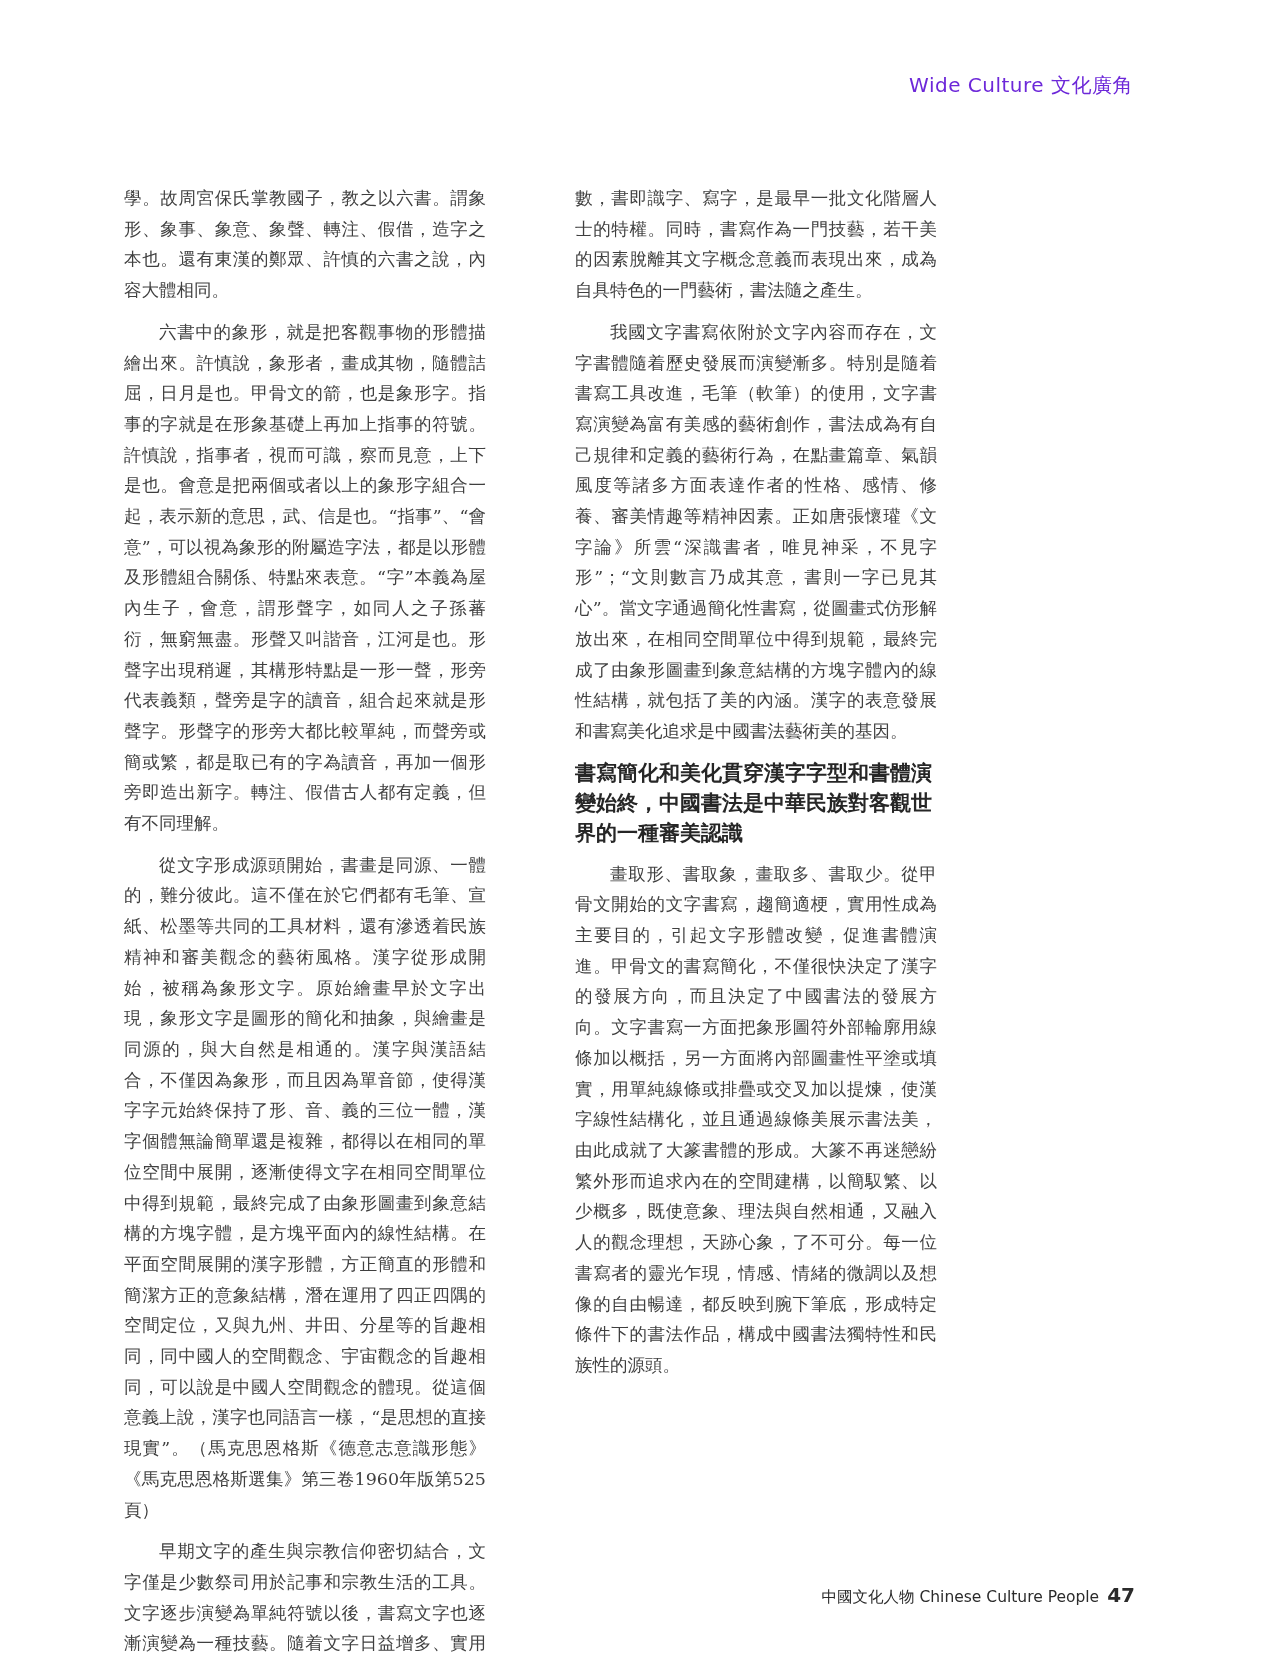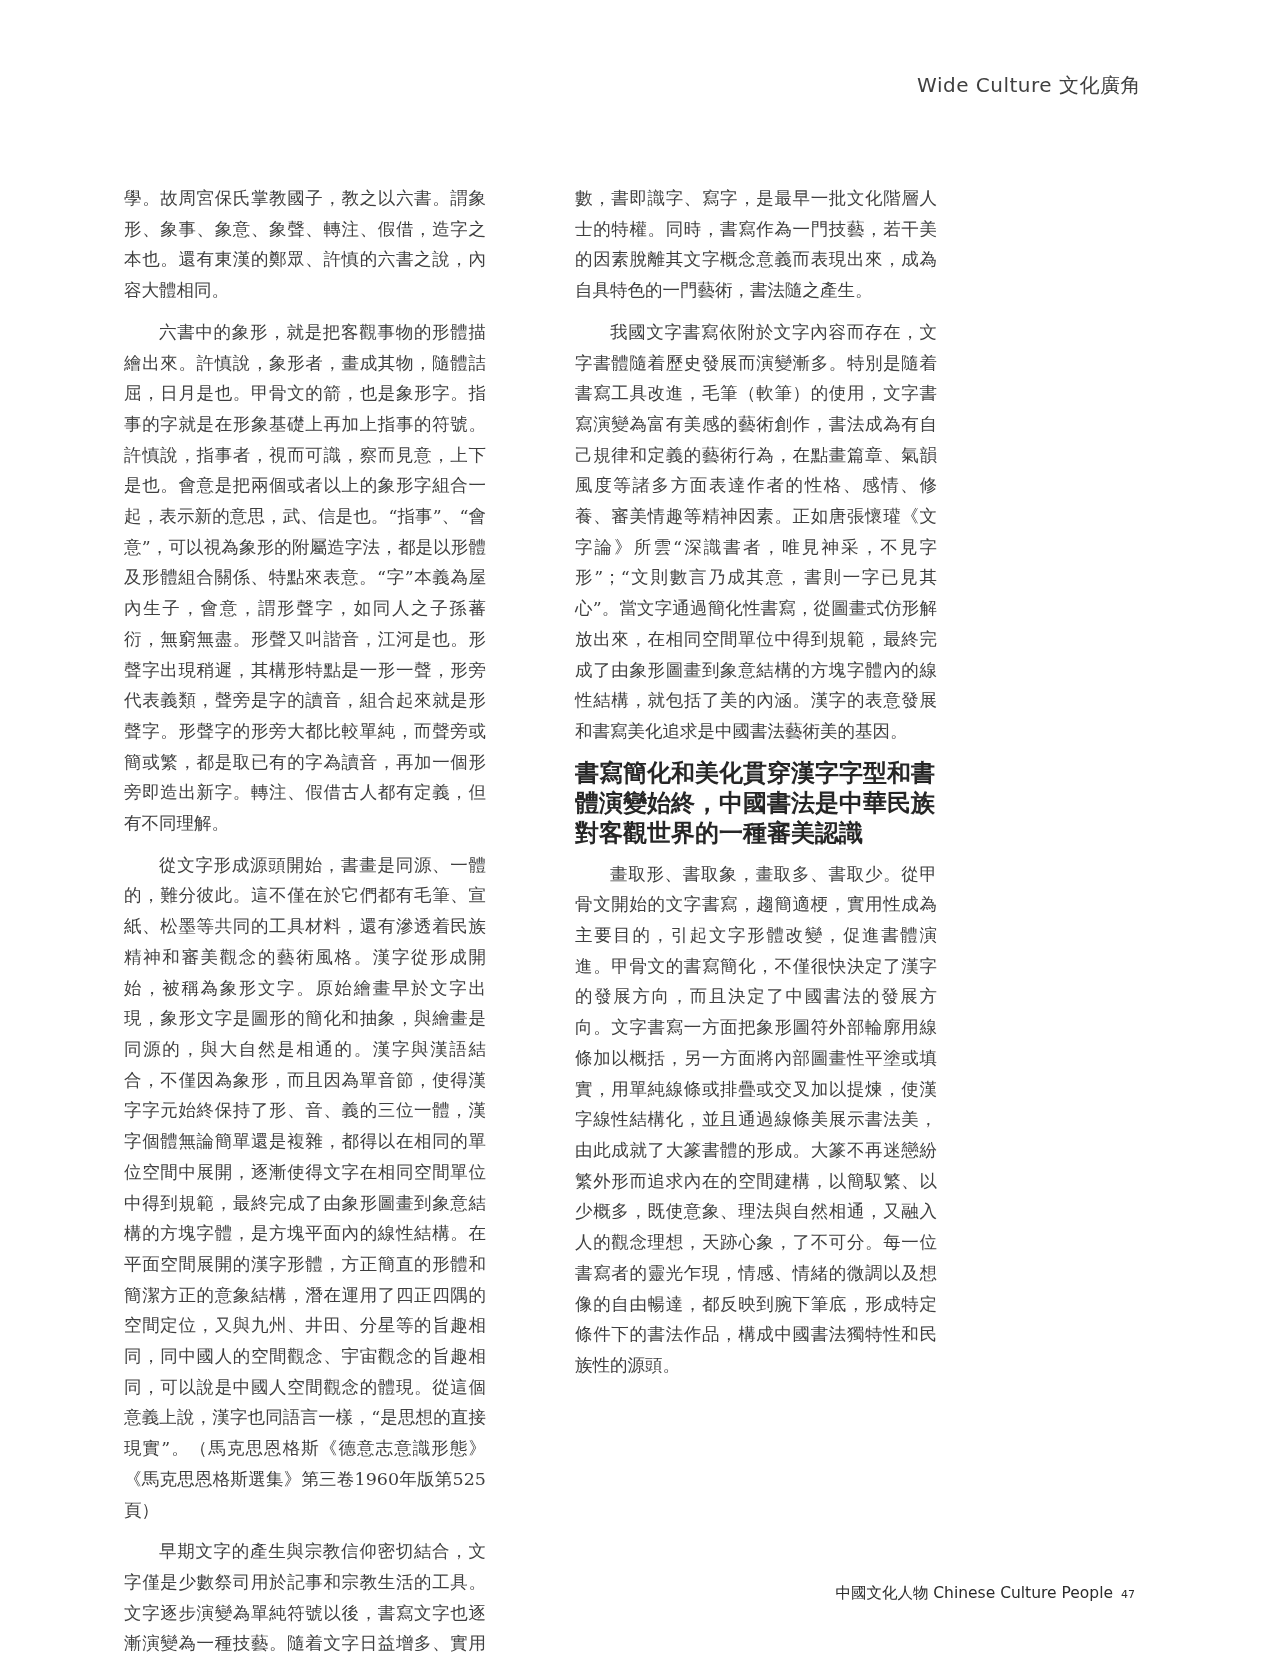--- a/index.html
+++ b/index.html
@@ -12,25 +12,25 @@
     width: 1270px;
     height: 1654px;
     background: #ffffff;
     overflow: hidden;
     font-family: "DejaVu Serif", "Liberation Serif", serif;
   }
   
   .page-header {
     position: absolute;
     top: 72px;
-    right: 129px;
+    right: 137px;
     font-family: "DejaVu Sans", "Liberation Sans", sans-serif;
     font-size: 20px;
     letter-spacing: 0.5px;
-    color: #404040;
+    color: #6d28d9;
     white-space: nowrap;
   }
   
   .column {
     position: absolute;
     top: 172px;
     width: 384px;
     color: #3f3f3f;
     font-size: 17.5px;
     line-height: 30.7px;
@@ -44,40 +44,40 @@
     padding: 0;
   }
   .column p.indent {
     text-indent: 2em;
   }
   
   .section-heading {
     margin: 22px 0 15px 0;
     font-family: "DejaVu Sans", "Liberation Sans", sans-serif;
     font-weight: bold;
-    font-size: 24px;
+    font-size: 21px;
     line-height: 30px;
     color: #262626;
     text-align: left;
     text-indent: 0;
   }
   
   .page-footer {
     position: absolute;
     top: 1583px;
     right: 135px;
     font-family: "DejaVu Sans", "Liberation Sans", sans-serif;
     font-size: 15.5px;
     color: #2b2b2b;
     white-space: nowrap;
   }
   .page-footer .page-number {
-    font-weight: normal;
+    font-weight: bold;
     margin-left: 8px;
-    font-size: 11px;
+    font-size: 20px;
   }
 </style>
 </head>
 <body>
 
 <div id="page">
 
   <div class="page-header">Wide Culture  文化廣角</div>
 
   <div class="column column-left">

